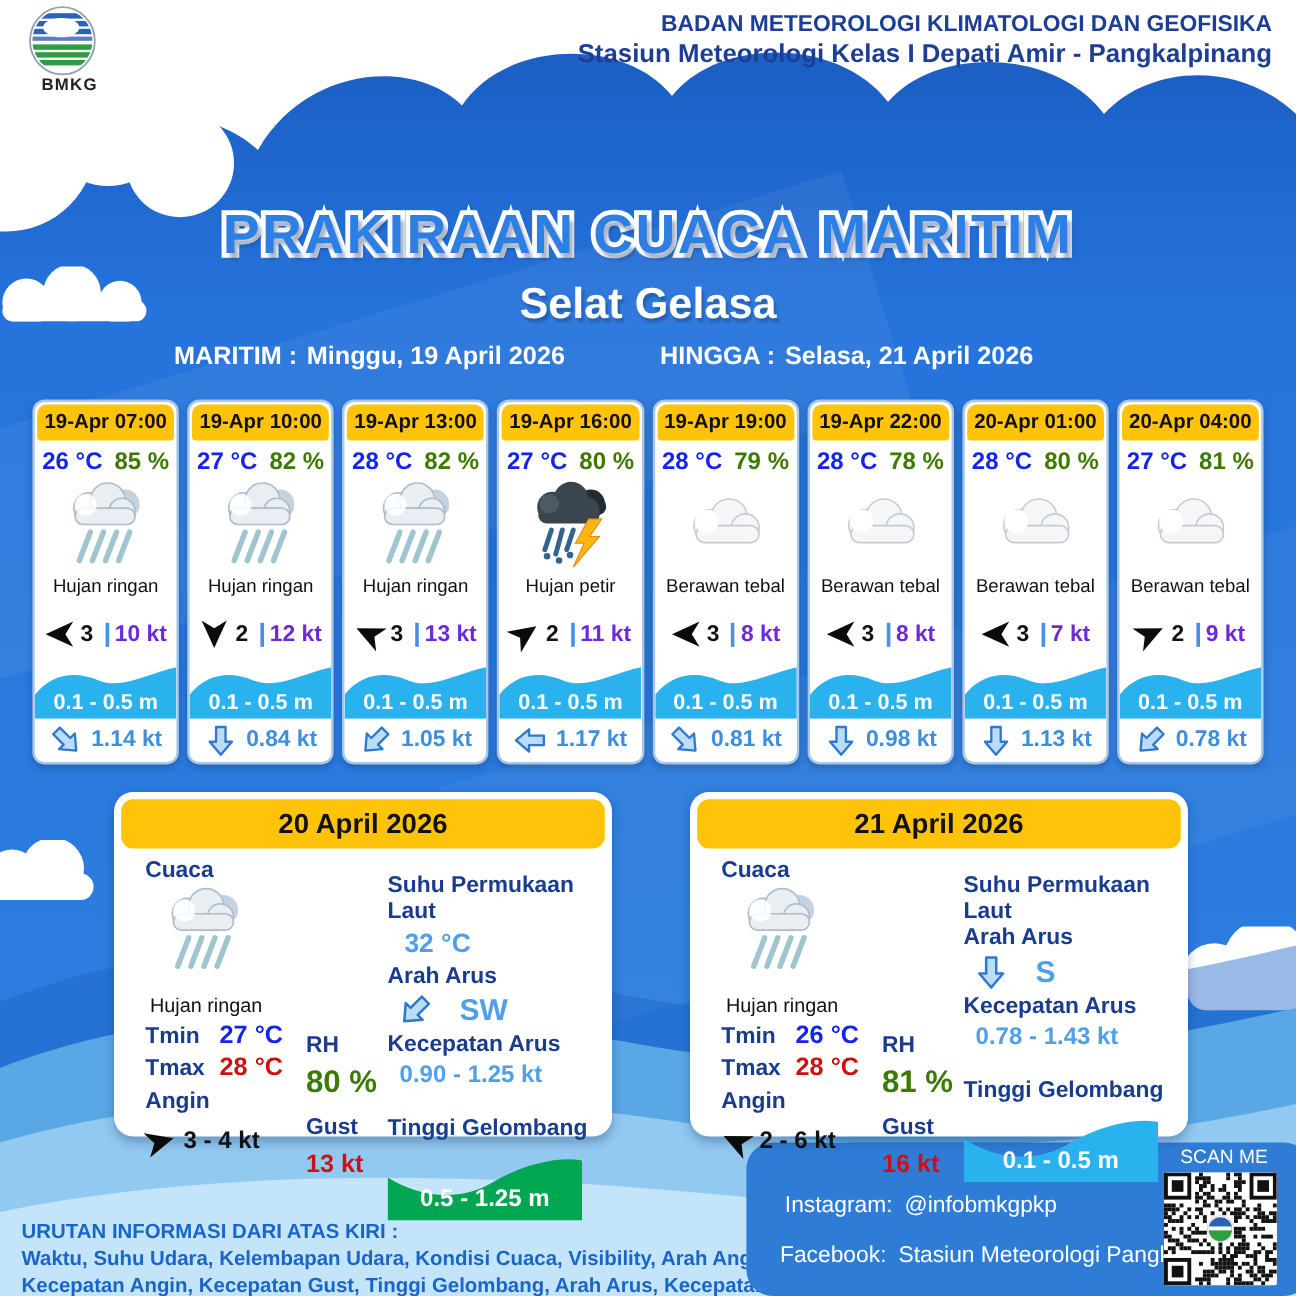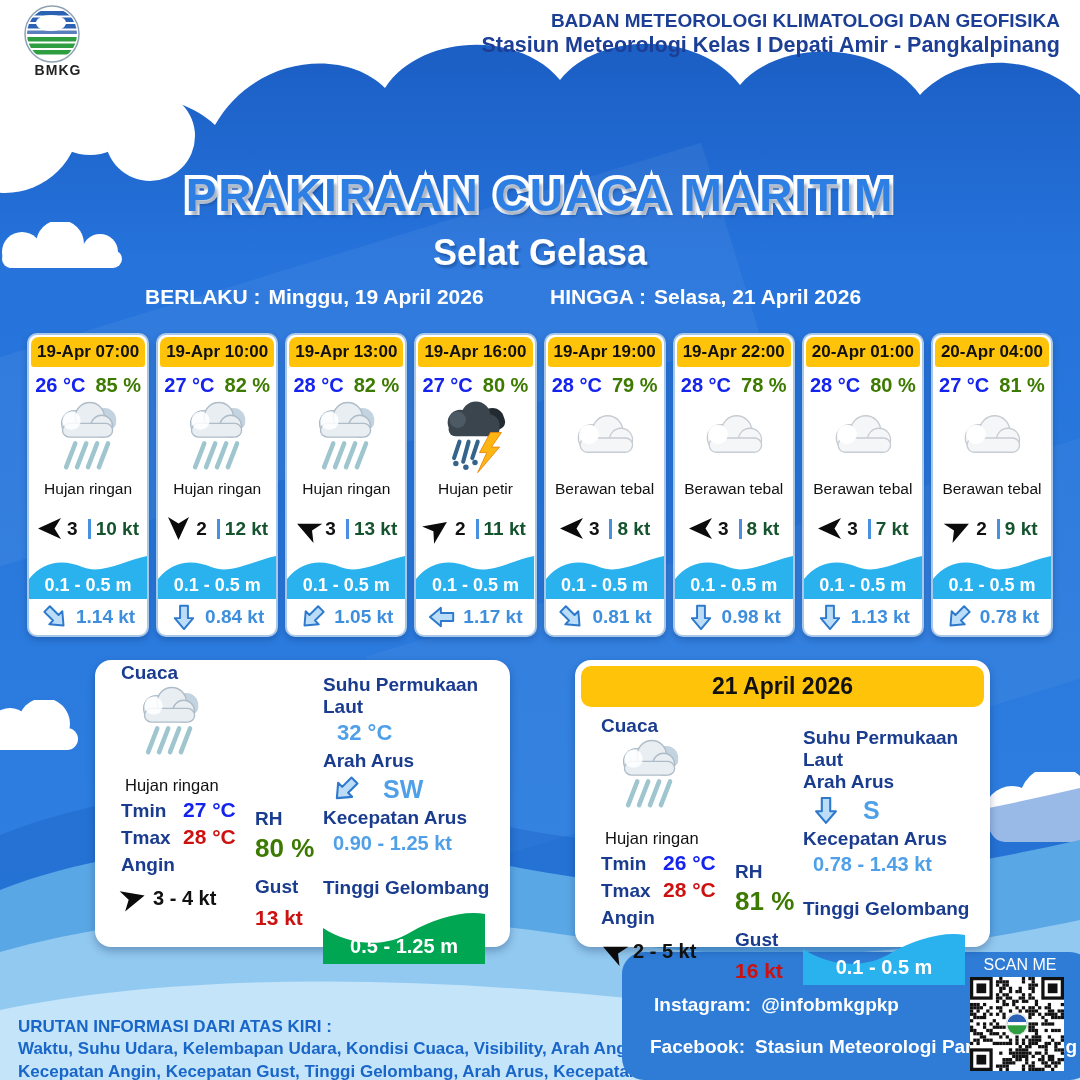--- a/index.html
+++ b/index.html
@@ -41,21 +41,21 @@
   .hcard-temps{display:flex;justify-content:center;gap:10px;font-size:20px;font-weight:bold;margin-top:7px;}
   .t-temp{color:#1523EE;}
   .t-rh{color:#3C7A00;}
   .hcard-icon{height:76px;display:flex;align-items:center;justify-content:center;margin-top:3px;}
   .hcard-desc{text-align:center;font-size:15.5px;color:#111;margin-top:4px;}
   .hcard-wind{display:flex;align-items:center;justify-content:center;gap:5px;margin-top:auto;margin-bottom:8px;}
   .dart{width:25px;height:25px;flex:none;}
   .dart svg{width:100%;height:100%;transform-origin:50% 50%;}
   .wind-num{font-size:19px;font-weight:bold;color:#111;}
   .wind-div{width:3px;height:20px;background:#4A90E2;margin-left:5px;}
-  .wind-kt{font-size:19px;font-weight:bold;color:#14532d;}
+  .wind-kt{font-size:19px;font-weight:bold;color:#6d28d9;}
   .hcard-wave{position:relative;height:50px;flex:none;}
   .hcard-wave svg{position:absolute;left:0;top:0;width:100%;height:100%;}
   .wave-text{position:absolute;bottom:3px;width:100%;text-align:center;color:#fff;font-weight:bold;font-size:18px;}
   .hcard-current{height:36px;display:flex;align-items:center;justify-content:center;gap:7px;}
   .blockarrow{width:28px;height:28px;flex:none;}
   .blockarrow svg{width:100%;height:100%;transform-origin:50% 50%;}
   .cur-kt{font-size:19px;font-weight:bold;color:#3E8EDE;}
 
   
   .dcard{position:absolute;top:660px;width:415px;height:287px;background:#fff;border-radius:16px;
@@ -84,21 +84,21 @@
   .v-dir{font-size:25px;}
   .v-kec{font-size:20px;padding-left:10px;margin:3px 0 22px;}
   .d-waveband{position:relative;width:162px;height:60px;margin-top:5px;}
   .d-waveband svg{position:absolute;left:0;top:0;width:100%;height:100%;}
   .d-wavetext{position:absolute;bottom:6px;width:100%;text-align:center;color:#fff;font-weight:bold;font-size:20px;}
 
   
   .bottom-waves{left:0;top:740px;width:1080px;height:340px;}
   .footer-info{left:18px;top:1016px;color:#1966C8;font-weight:bold;font-size:17px;line-height:1.32;}
   .social{left:622px;top:952px;width:470px;height:128px;background:#2E7CD6;border-radius:22px;}
-  .soc-row{position:absolute;color:#fff;font-weight:bold;font-size:19px;white-space:nowrap;}
+  .soc-row{position:absolute;color:#fff;font-weight:normal;font-size:19px;white-space:nowrap;}
   .ig-row{left:32px;top:42px;}
   .fb-row{left:28px;top:84px;}
   .soc-row .soc-label{margin-right:10px;}
   .scanme{position:absolute;left:348px;top:4px;width:100px;text-align:center;color:#fff;font-size:16px;}
   .qr{position:absolute;left:348px;top:25px;width:94px;height:94px;background:#fff;border-radius:3px;}
 </style>
 </head>
 <body>
 
 <div class="page">
@@ -168,21 +168,21 @@
       </g>
     </svg>
     <div class="logo-text">BMKG</div>
   </div>
   <div class="abs hdr-agency">BADAN METEOROLOGI KLIMATOLOGI DAN GEOFISIKA</div>
   <div class="abs hdr-station">Stasiun Meteorologi Kelas I Depati Amir - Pangkalpinang</div>
 
   <div class="abs title-main">PRAKIRAAN CUACA MARITIM</div>
   <div class="abs title-area">Selat Gelasa</div>
   <div class="abs validity valid-left">
-    <span class="vlabel">BERLAKU :</span><span>Minggu, 19 April 2026</span>
+    <span class="vlabel">MARITIM :</span><span>Minggu, 19 April 2026</span>
   </div>
   <div class="abs validity valid-right">
     <span class="vlabel">HINGGA :</span><span>Selasa, 21 April 2026</span>
   </div>
 
   <div class="abs hourly-row">
   <div class="hcard">
     <div class="hcard-header">19-Apr 07:00</div>
     <div class="hcard-temps">
       <span class="t-temp">26 °C</span>
@@ -880,20 +880,21 @@
           <rect x="2" y="24" width="3" height="3" fill="#111"></rect>
           <circle cx="14.5" cy="14.5" r="3.4" fill="#fff" stroke="#ccc" stroke-width="0.2"></circle>
           <path d="M11.5,14.5 a3,3 0 0 1 6,0 z" fill="#2B62B4"></path>
           <path d="M17.5,14.7 a3,3 0 0 1 -6,0 z" fill="#2F9E41"></path>
           <rect x="11.6" y="13.9" width="5.8" height="1.0" fill="#fff"></rect>
         </svg>
     </div>
   </div>
 
   <div class="dcard" style="left: 95px;">
+    <div class="dcard-header">20 April 2026</div>
     <div class="dcard-body">
       <div class="d-col1">
         <div class="dlbl">Cuaca</div>
         <div class="d-icon">
             <svg viewBox="0 0 90 80" style="width:82px;height:74px;">
               <g fill="#C3D3E0">
                 <circle cx="63" cy="20" r="13"></circle>
                 <rect x="50" y="16" width="26" height="14" rx="7"></rect>
               </g>
               <g fill="#E9EEF3" stroke="#AEBCC8" stroke-width="1.5">
@@ -996,21 +997,21 @@
           <span class="dlbl">Tmax</span>
           <span class="v-tmax">28 °C</span>
         </div>
         <div class="dlbl" style="margin-top:5px;">Angin</div>
         <div class="d-windrow">
           <span class="dart">
               <svg viewBox="0 0 100 100" style="transform: rotate(205deg); transform-origin: 50% 50%;">
                 <polygon points="4,8 96,50 4,92 30,50" fill="#0b0b0b"></polygon>
               </svg>
             </span>
-          <span class="d-wind">2 - 5 kt</span>
+          <span class="d-wind">2 - 6 kt</span>
         </div>
       </div>
       <div class="d-col2">
         <div class="dlbl">RH</div>
         <div class="v-rh">81 %</div>
         <div class="dlbl g-lbl">Gust</div>
         <div class="v-gust">16 kt</div>
       </div>
       <div class="d-col3">
         <div class="dlbl">Suhu Permukaan Laut</div>

